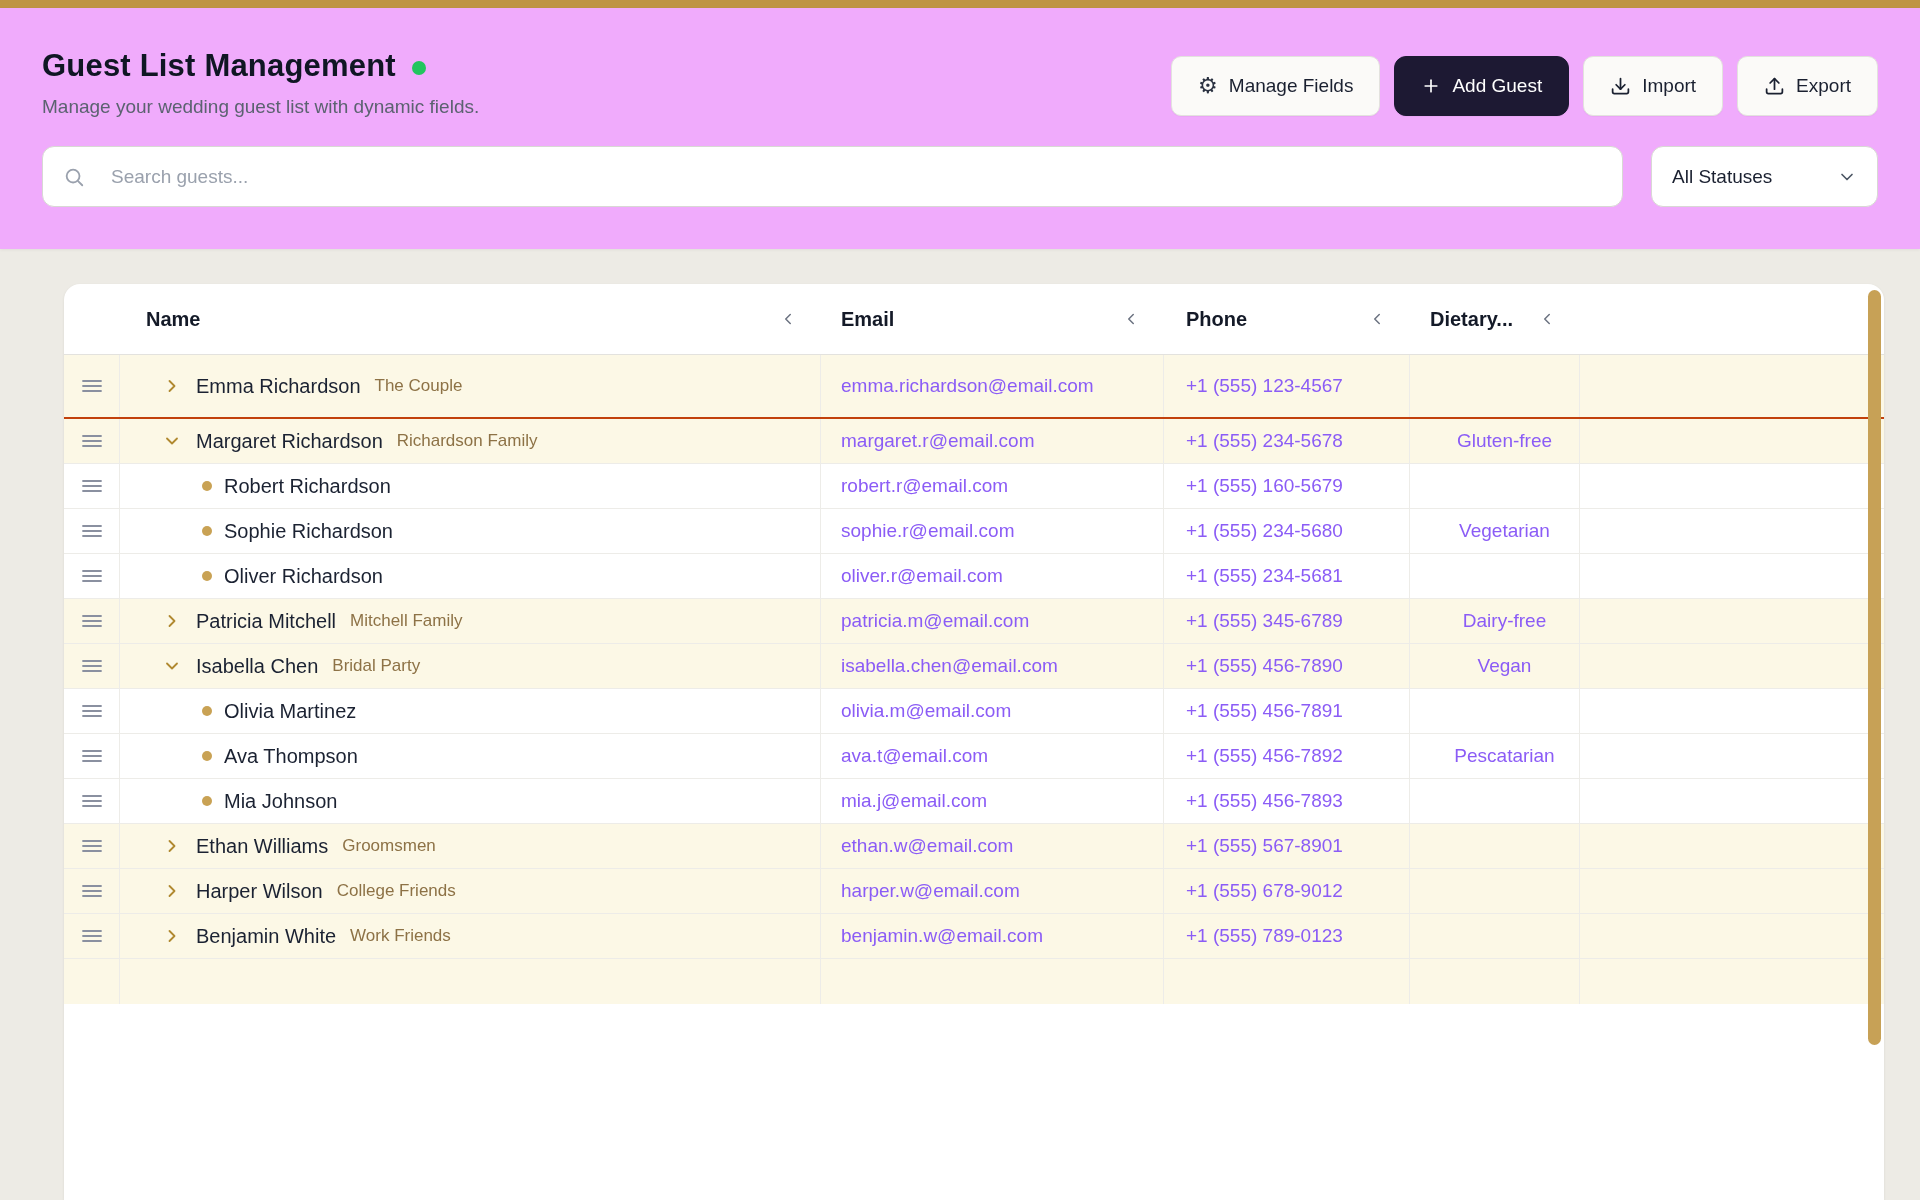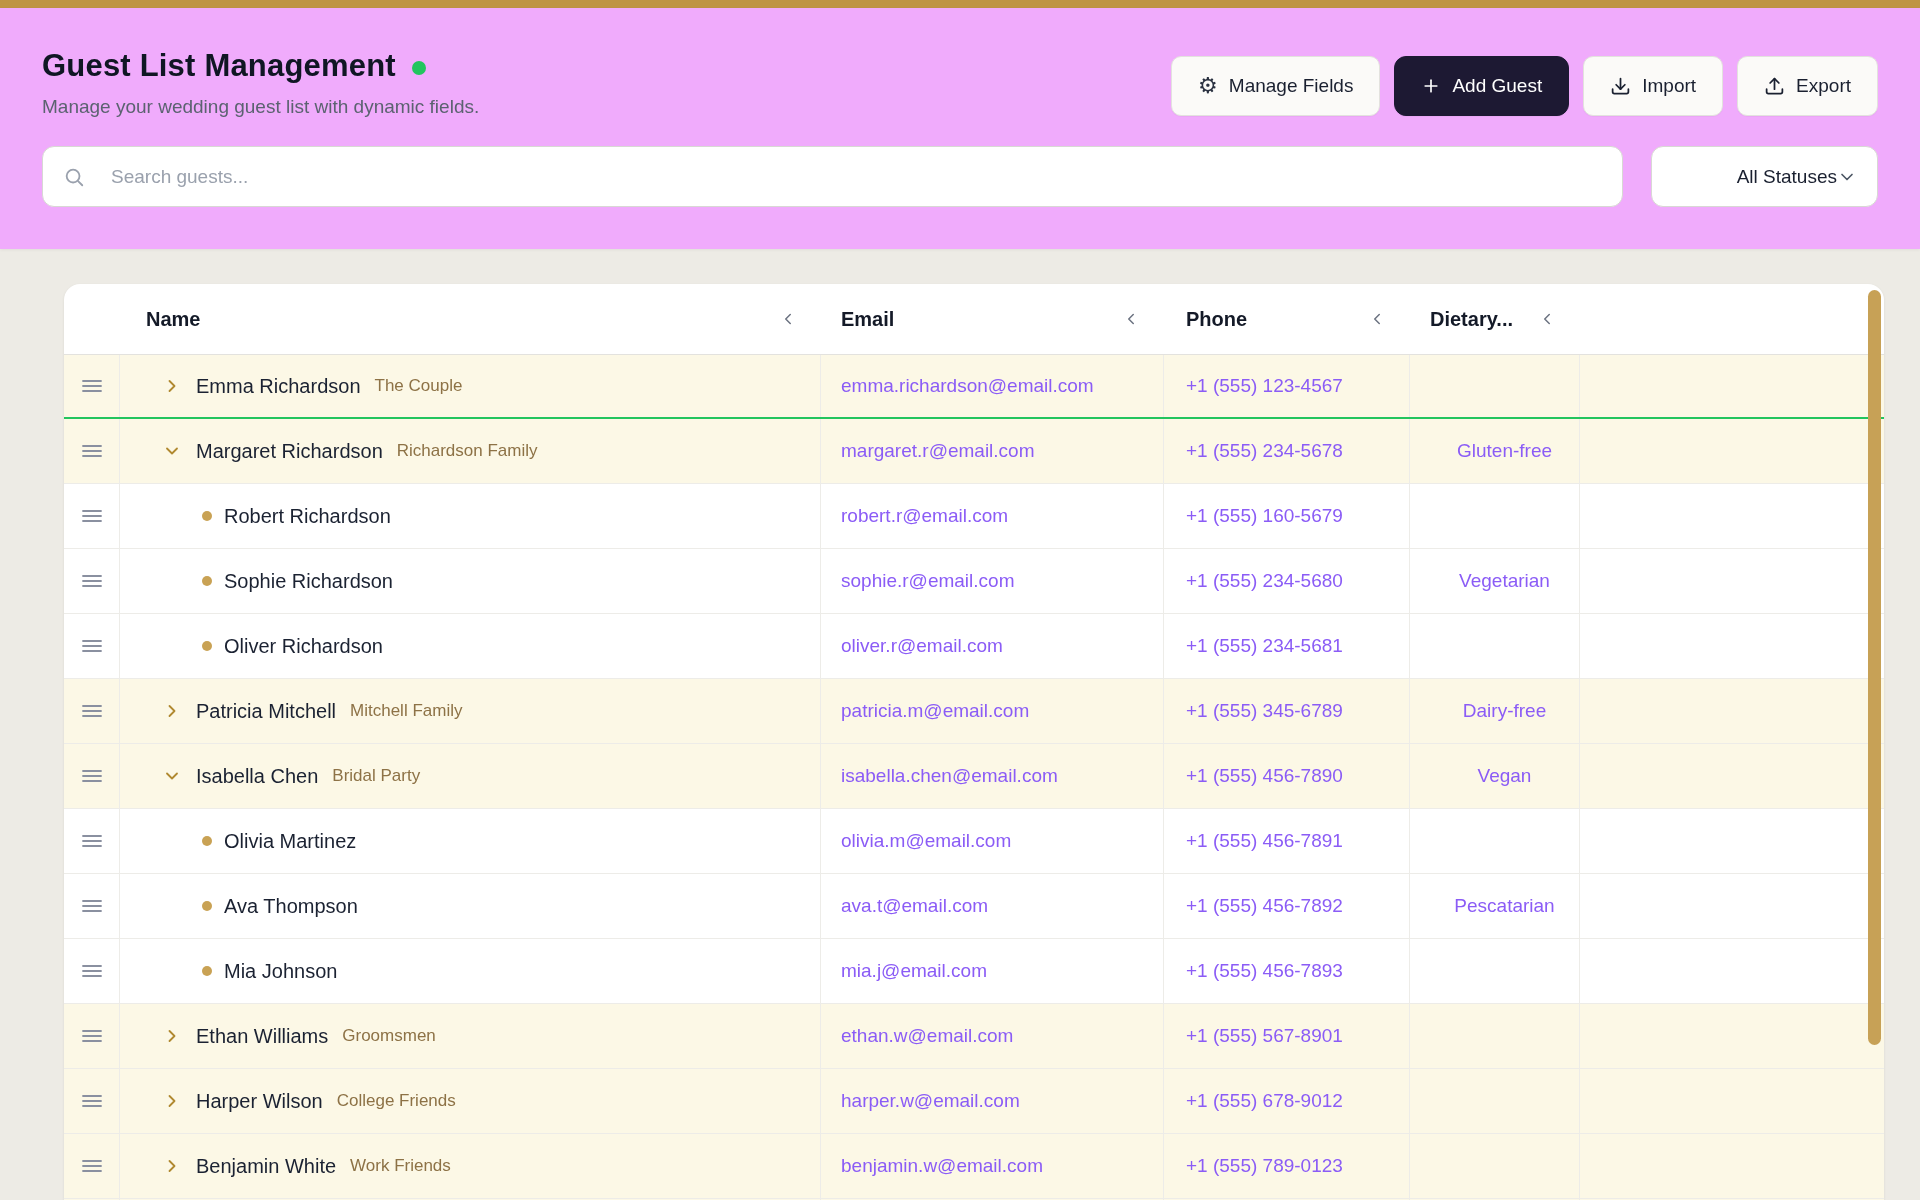--- a/index.html
+++ b/index.html
@@ -29,21 +29,21 @@
   .gear-glyph { font-size:22px; line-height:1; color:#2a3140; }
 
   .filters { display:flex; gap:28px; margin-top:28px; }
   .search {
     flex:1; display:flex; align-items:center; gap:24px; height:61px;
     border:1px solid #d8d8d4; border-radius:12px; background:#ffffff; padding:0 20px;
   }
   .search input { border:0; outline:0; flex:1; font-size:19px; color:#1a2030; background:transparent; font-family:inherit; }
   .search input::placeholder { color:#9aa1ad; }
   .select {
-    width:227px; display:flex; align-items:center; justify-content:flex-end;
+    width:227px; display:flex; align-items:center; justify-content:space-between;
     height:61px; border:1px solid #d8d8d4; border-radius:12px; background:#ffffff;
     padding:0 20px; font-size:19px; color:#1a2030; cursor:pointer;
   }
 
   
   .content { padding:35px 36px 0 64px; }
   .card {
     position:relative; background:#ffffff; height:916px;
     border-radius:16px 16px 0 0; box-shadow:0 1px 3px rgba(0,0,0,.08);
   }
@@ -51,23 +51,23 @@
 
   .thead { height:71px; border-bottom:1px solid #e3e2de; align-items:center; }
   .th { display:flex; align-items:center; justify-content:space-between; padding-right:24px;
         font-size:20px; font-weight:700; color:#141a28; }
   .th.c-name { padding-left:26px; }
   .th.c-email { padding-left:20px; }
   .th.c-phone { padding-left:22px; }
   .th.c-diet { padding-left:20px; }
   .col-collapse { display:flex; cursor:pointer; }
 
-  .row { height:65px; border-bottom:1px solid #edece8; }
+  .row { height:45px; border-bottom:1px solid #edece8; }
   .row.group { background:#fcf8e6; }
-  .row.highlight { border-bottom:2px solid #22c55e; height:64px; }
+  .row.highlight { border-bottom:2px solid #c2410c; height:64px; }
   .cell { display:flex; align-items:center; border-right:1px solid #edece8; height:100%; overflow:hidden; }
   .cell.spacer { border-right:0; }
   .drag { justify-content:center; cursor:grab; }
   .name-cell { padding-left:26px; }
   .exp { width:20px; height:20px; margin-left:16px; margin-right:14px; display:flex; align-items:center; cursor:pointer; flex:none; }
   .dot { width:10px; height:10px; border-radius:50%; background:#c9a254; margin-left:56px; margin-right:12px; flex:none; }
   .g-name { font-size:20px; color:#1b2232; white-space:nowrap; }
   .g-group { font-size:17px; color:#8d7246; margin-left:14px; white-space:nowrap; }
   .val { font-size:19px; color:#8b5cf6; white-space:nowrap; }
   .email-cell { padding-left:20px; }

